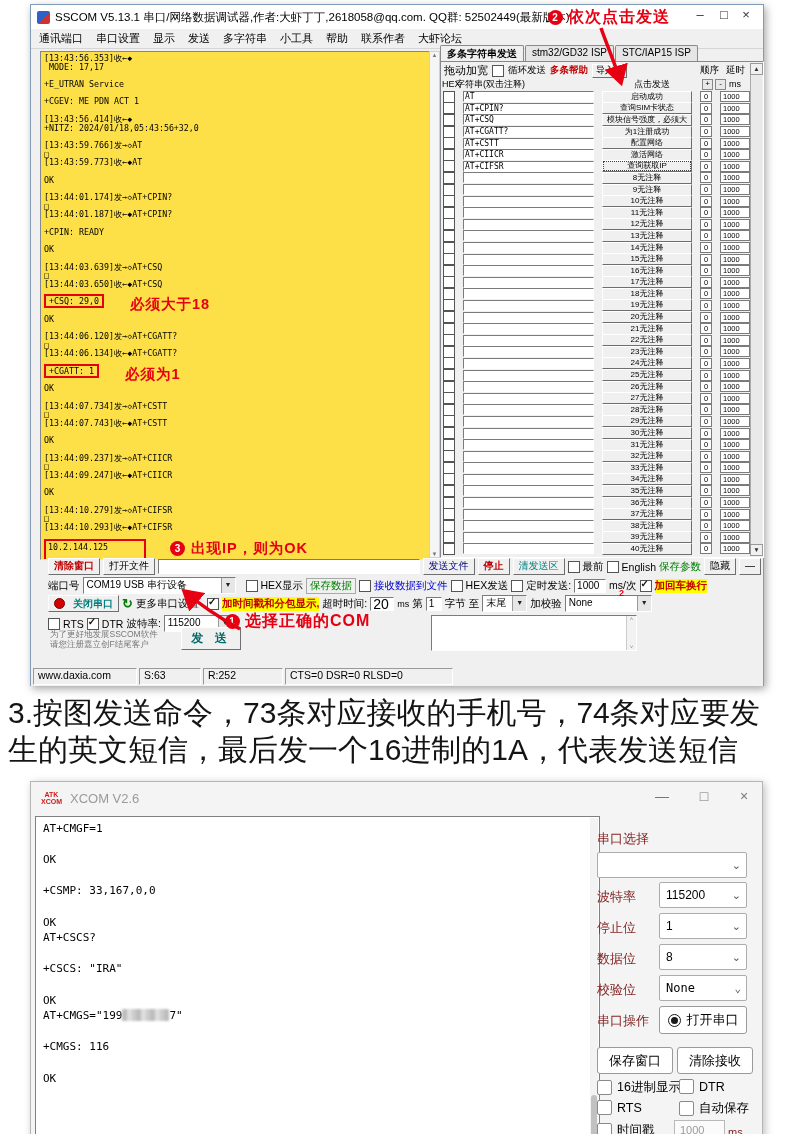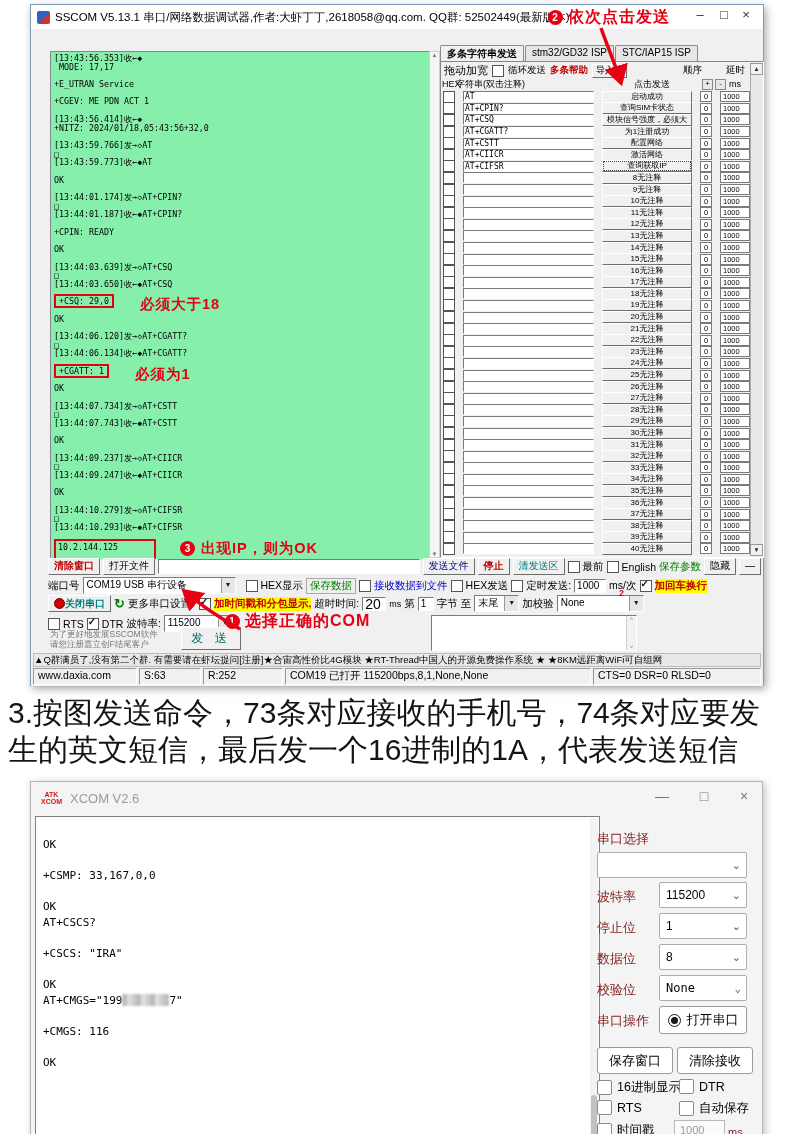--- a/index.html
+++ b/index.html
@@ -12,21 +12,21 @@
   #sscom{left:30px;top:4px;width:732px;height:680px;background:#f0f0f0;
          border:1px solid #7f9db9;box-shadow:2px 3px 8px rgba(0,0,0,.35)}
   #sscom-title{left:0;top:0;right:0;height:24px;background:#fff;display:flex;align-items:center;
                font-size:11.5px;padding-left:6px;gap:5px}
   #sscom-icon{width:13px;height:13px;background:linear-gradient(135deg,#2d62c8 55%,#c33 55%);border-radius:2px}
   .winctl{position:absolute;top:2px;font-size:13px;color:#333;width:22px;text-align:center}
   #sscom-menu{left:0;top:24px;right:0;height:19px;background:#f0f0f0;border-bottom:1px solid #d6d6d6;
               display:flex;align-items:center;gap:13px;padding-left:8px;font-size:11px}
   .menu-item{white-space:nowrap}
   
-  #sscom-terminal{left:19px;top:46px;width:395px;height:505px;background:#86efac;
+  #sscom-terminal{left:9px;top:46px;width:395px;height:505px;background:#fde047;
                   border:1px solid;border-color:#828790 #e3e3e3 #e3e3e3 #828790;
                   padding:2px 0 0 3px;overflow:hidden;
                   font-family:"DejaVu Sans Mono",monospace;font-size:8.3px}
   .tline{height:8.7px;line-height:8.7px;white-space:pre}
   .redbox{display:inline-block;border:2px solid #e60012;padding:0 3px;margin:-3px 0;line-height:10px}
   .redbox.wide{min-width:92px;padding:1px 4px 15px 2px;margin:-2px 0 -17px 0}
   .red-note{color:#e60012;font-weight:bold;font-size:14.5px;margin-left:26px;letter-spacing:1px;
             font-family:"Liberation Sans",sans-serif;vertical-align:top;line-height:14px}
   .red-note.mid{margin-left:6px}
   .circnum{display:inline-block;width:15px;height:15px;border-radius:50%;background:#e60012;color:#fff;
@@ -37,21 +37,21 @@
                align-items:center}
   
   #ms-tabs{left:409px;top:40px;height:16px;display:flex;font-size:10px}
   .tab{padding:1px 6px;border:1px solid #8a8a8a;border-bottom:none;background:#e6e6e6;margin-right:1px;
        border-radius:2px 2px 0 0;white-space:nowrap}
   .tab.active{background:#f0f0f0;font-weight:bold}
   #ms-panel{left:409px;top:56px;width:322px;height:495px;background:#f0f0f0;
             border:1px solid;border-color:#828790 #fff #fff #828790;overflow:hidden}
   #ms-ctl{position:absolute;left:1px;top:1px;right:14px;height:15px;font-size:9.5px;display:flex;
           align-items:center;gap:4px;padding-left:2px}
-  #ms-ctl .ord{position:absolute;right:47px}
+  #ms-ctl .ord{position:absolute;right:30px}
   #ms-ctl .dly{position:absolute;right:4px}
   #ms-hdr{position:absolute;left:1px;top:16px;right:14px;height:12px;font-size:9px;display:flex;
           align-items:center}
   #ms-hdr .h-hex{width:14px}
   #ms-hdr .h-str{width:130px}
   #ms-hdr .h-click{width:96px;text-align:center;margin-left:18px}
   #ms-hdr .pm{font-size:8px;border:1px solid #888;background:#e8e8e8;width:9px;height:9px;line-height:8px;
               text-align:center;margin-left:2px}
   #ms-hdr .h-ms{position:absolute;right:8px}
   #ms-rows{position:absolute;left:1px;top:29px;right:13px;bottom:1px;overflow:hidden}
@@ -82,21 +82,21 @@
   .cbx.on::after{content:"✓";position:absolute;left:0;top:-3px;font-size:10px;font-weight:bold;color:#111}
   .lab{white-space:nowrap}
   .red{color:#c00000}.green{color:#008000}.blue{color:#0000cc}.teal{color:#008080}.navy{color:#000080}
   .hl{background:#ffff00;font-weight:bold}
   .dd{position:relative;height:15px;background:#fff;border:1px solid;border-color:#7b7b7b #fff #fff #7b7b7b;
       font-size:10px;line-height:14px;padding:0 16px 0 3px;white-space:nowrap;overflow:hidden}
   .dd .arr{position:absolute;right:0;top:0;bottom:0;width:13px;background:#e6e6e6;border-left:1px solid #999;
            font-size:7px;text-align:center;line-height:14px;color:#222}
   .dot{width:9px;height:9px;border-radius:50%;background:#d40000;border:1px solid #7a0000;flex:none}
   #promo{position:absolute;left:2px;top:16px;width:128px;font-size:8.5px;color:#777;line-height:10px}
-  #send-btn{position:absolute;left:133px;top:14px;width:58px;height:21px;font-size:12px;font-weight:normal;
+  #send-btn{position:absolute;left:133px;top:14px;width:58px;height:21px;font-size:12px;font-weight:bold;
             color:#006868;text-align:center;line-height:20px;background:#f0f0f0;
             border:1px solid;border-color:#fff #6e6e6e #6e6e6e #fff;letter-spacing:4px}
   #send-area{position:absolute;left:383px;top:2px;width:204px;height:34px;background:#fff;
              border:1px solid;border-color:#7b7b7b #fff #fff #7b7b7b}
   #send-area .sa-scroll{position:absolute;right:0;top:0;bottom:0;width:9px;background:#f2f2f2;
              border-left:1px solid #ccc;font-size:6px;color:#888;display:flex;flex-direction:column;
              justify-content:space-between;align-items:center}
   #banner{position:absolute;left:2px;right:2px;top:648px;height:12px;font-size:9.5px;white-space:nowrap;
           overflow:hidden;background:#e8e8e8;border:1px solid #bbb;line-height:12px}
   #statusbar{position:absolute;left:0;right:0;top:662px;height:17px;background:#f0f0f0;display:flex;
@@ -145,20 +145,31 @@
 
 <div id="sscom" class="abs">
   <div id="sscom-title" class="abs">
     <span id="sscom-icon"></span>
     <span>SSCOM V5.13.1 串口/网络数据调试器,作者:大虾丁丁,2618058@qq.com. QQ群: 52502449(最新版本)</span>
   </div>
   <span class="winctl" style="right:52px">–</span>
   <span class="winctl" style="right:28px">□</span>
   <span class="winctl" style="right:6px">×</span>
 
+  <div id="sscom-menu" class="abs">
+      <span class="menu-item">通讯端口</span>
+      <span class="menu-item">串口设置</span>
+      <span class="menu-item">显示</span>
+      <span class="menu-item">发送</span>
+      <span class="menu-item">多字符串</span>
+      <span class="menu-item">小工具</span>
+      <span class="menu-item">帮助</span>
+      <span class="menu-item">联系作者</span>
+      <span class="menu-item">大虾论坛</span>
+    </div>
 
   <div id="sscom-terminal" class="abs">
       <div class="tline">[13:43:56.353]收←◆</div>
       <div class="tline"> MODE: 17,17</div>
       <div class="tline"></div>
       <div class="tline">+E_UTRAN Service</div>
       <div class="tline"></div>
       <div class="tline">+CGEV: ME PDN ACT 1</div>
       <div class="tline"></div>
       <div class="tline">[13:43:56.414]收←◆</div>
@@ -561,21 +572,21 @@
     <span class="lab">HEX发送</span>
     <span class="cbx"></span>
     <span class="lab">定时发送:</span>
     <span class="sunken" style="width:28px;height:12px;font-size:10px;line-height:12px;padding-left:2px">1000</span>
     <span class="lab">ms/次</span>
     <span class="cbx on"></span>
     <span class="lab red hl">加回车换行</span>
   </div>
 
   <div id="rowC" class="trow">
-    <span class="tbtn teal" style="display:flex;align-items:center;gap:0;font-weight:bold">
+    <span class="tbtn teal" style="display:flex;align-items:center;gap:8px;font-weight:bold">
       <span class="dot"></span>
       <span>关闭串口</span>
     </span>
     <span class="lab green" style="font-size:13px;font-weight:bold">↻</span>
     <span class="lab">更多串口设置</span>
     <span style="width:2px"></span>
     <span class="cbx on"></span>
     <span class="lab red hl">加时间戳和分包显示,</span>
     <span class="lab">超时时间:</span>
     <span class="sunken" style="width:20px;height:12px;font-size:14px;line-height:12px;padding-left:2px">20</span>
@@ -610,27 +621,25 @@
     </span>
     <span id="send-btn">发 送</span>
     <span id="send-area">
       <span class="sa-scroll">
           <span>˄</span>
           <span>˅</span>
         </span>
     </span>
   </div>
 
-  <div id="banner">▲Q群满员了,没有第二个群. 有需要请在虾坛提问[注册]★合宙高性价比4G模块 ★RT-Thread中国人的开源免费操作系统 ★ ★8KM远距离WiFi可自组网</div>
 
   <div id="statusbar">
     <span class="seg" style="width:94px">www.daxia.com</span>
     <span class="seg" style="width:52px">S:63</span>
     <span class="seg" style="width:70px">R:252</span>
-    <span class="seg" style="flex:1">COM19 已打开  115200bps,8,1,None,None</span>
     <span class="seg" style="width:158px">CTS=0 DSR=0 RLSD=0</span>
   </div>
 </div>
 
 <div id="note3" class="abs">3.按图发送命令，73条对应接收的手机号，74条对应要发生的英文短信，最后发一个16进制的1A，代表发送短信</div>
 
 <div id="xcom" class="abs">
   <div id="xcom-title" class="abs">
     <span id="xcom-logo">
       <span>ATK</span><br><span>XCOM</span>
@@ -638,20 +647,21 @@
     <span id="xcom-name">XCOM V2.6</span>
   </div>
   <span class="xctl" style="right:90px">—</span>
   <span class="xctl" style="right:48px">□</span>
   <span class="xctl" style="right:8px">×</span>
 
   <div id="xcom-terminal" class="abs">
     <span id="xterm-scroll">
         <span class="handle"></span>
       </span>
+  <div class="xline">AT+CMGF=1</div>
       <div class="xline"></div>
       <div class="xline">OK</div>
       <div class="xline"></div>
       <div class="xline">+CSMP: 33,167,0,0</div>
       <div class="xline"></div>
       <div class="xline">OK</div>
       <div class="xline">AT+CSCS?</div>
       <div class="xline"></div>
       <div class="xline">+CSCS: "IRA"</div>
       <div class="xline"></div>

